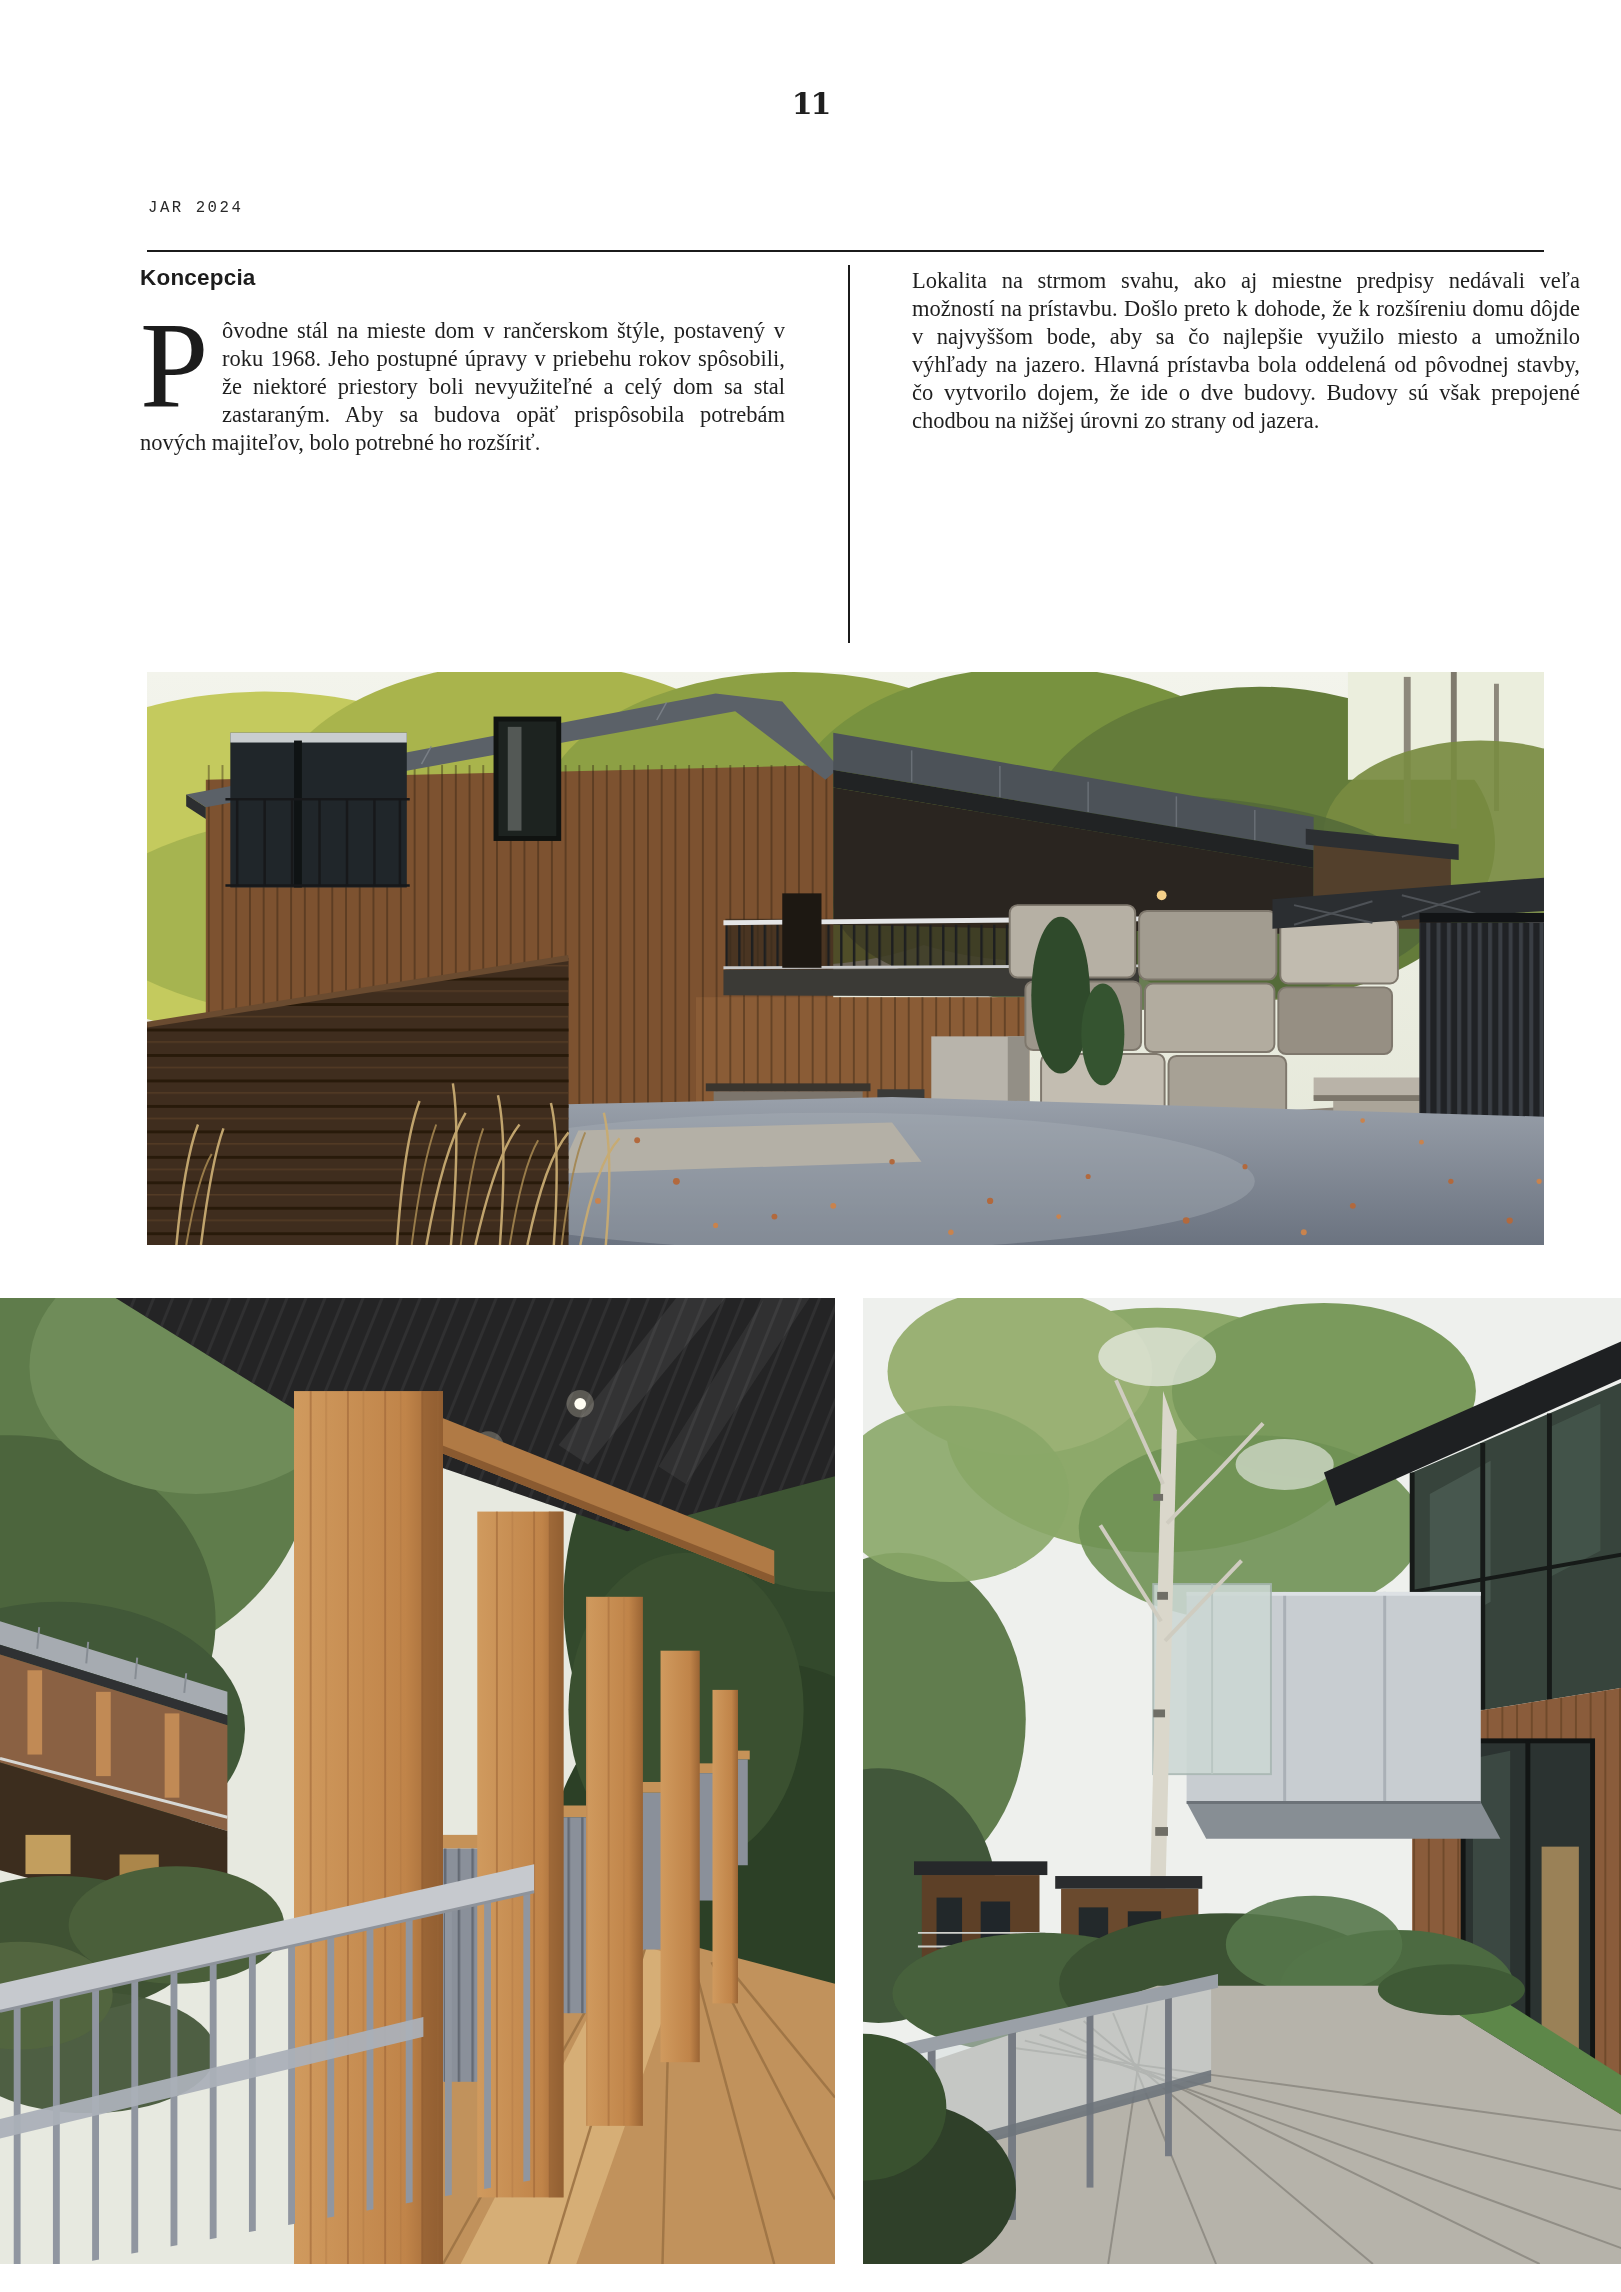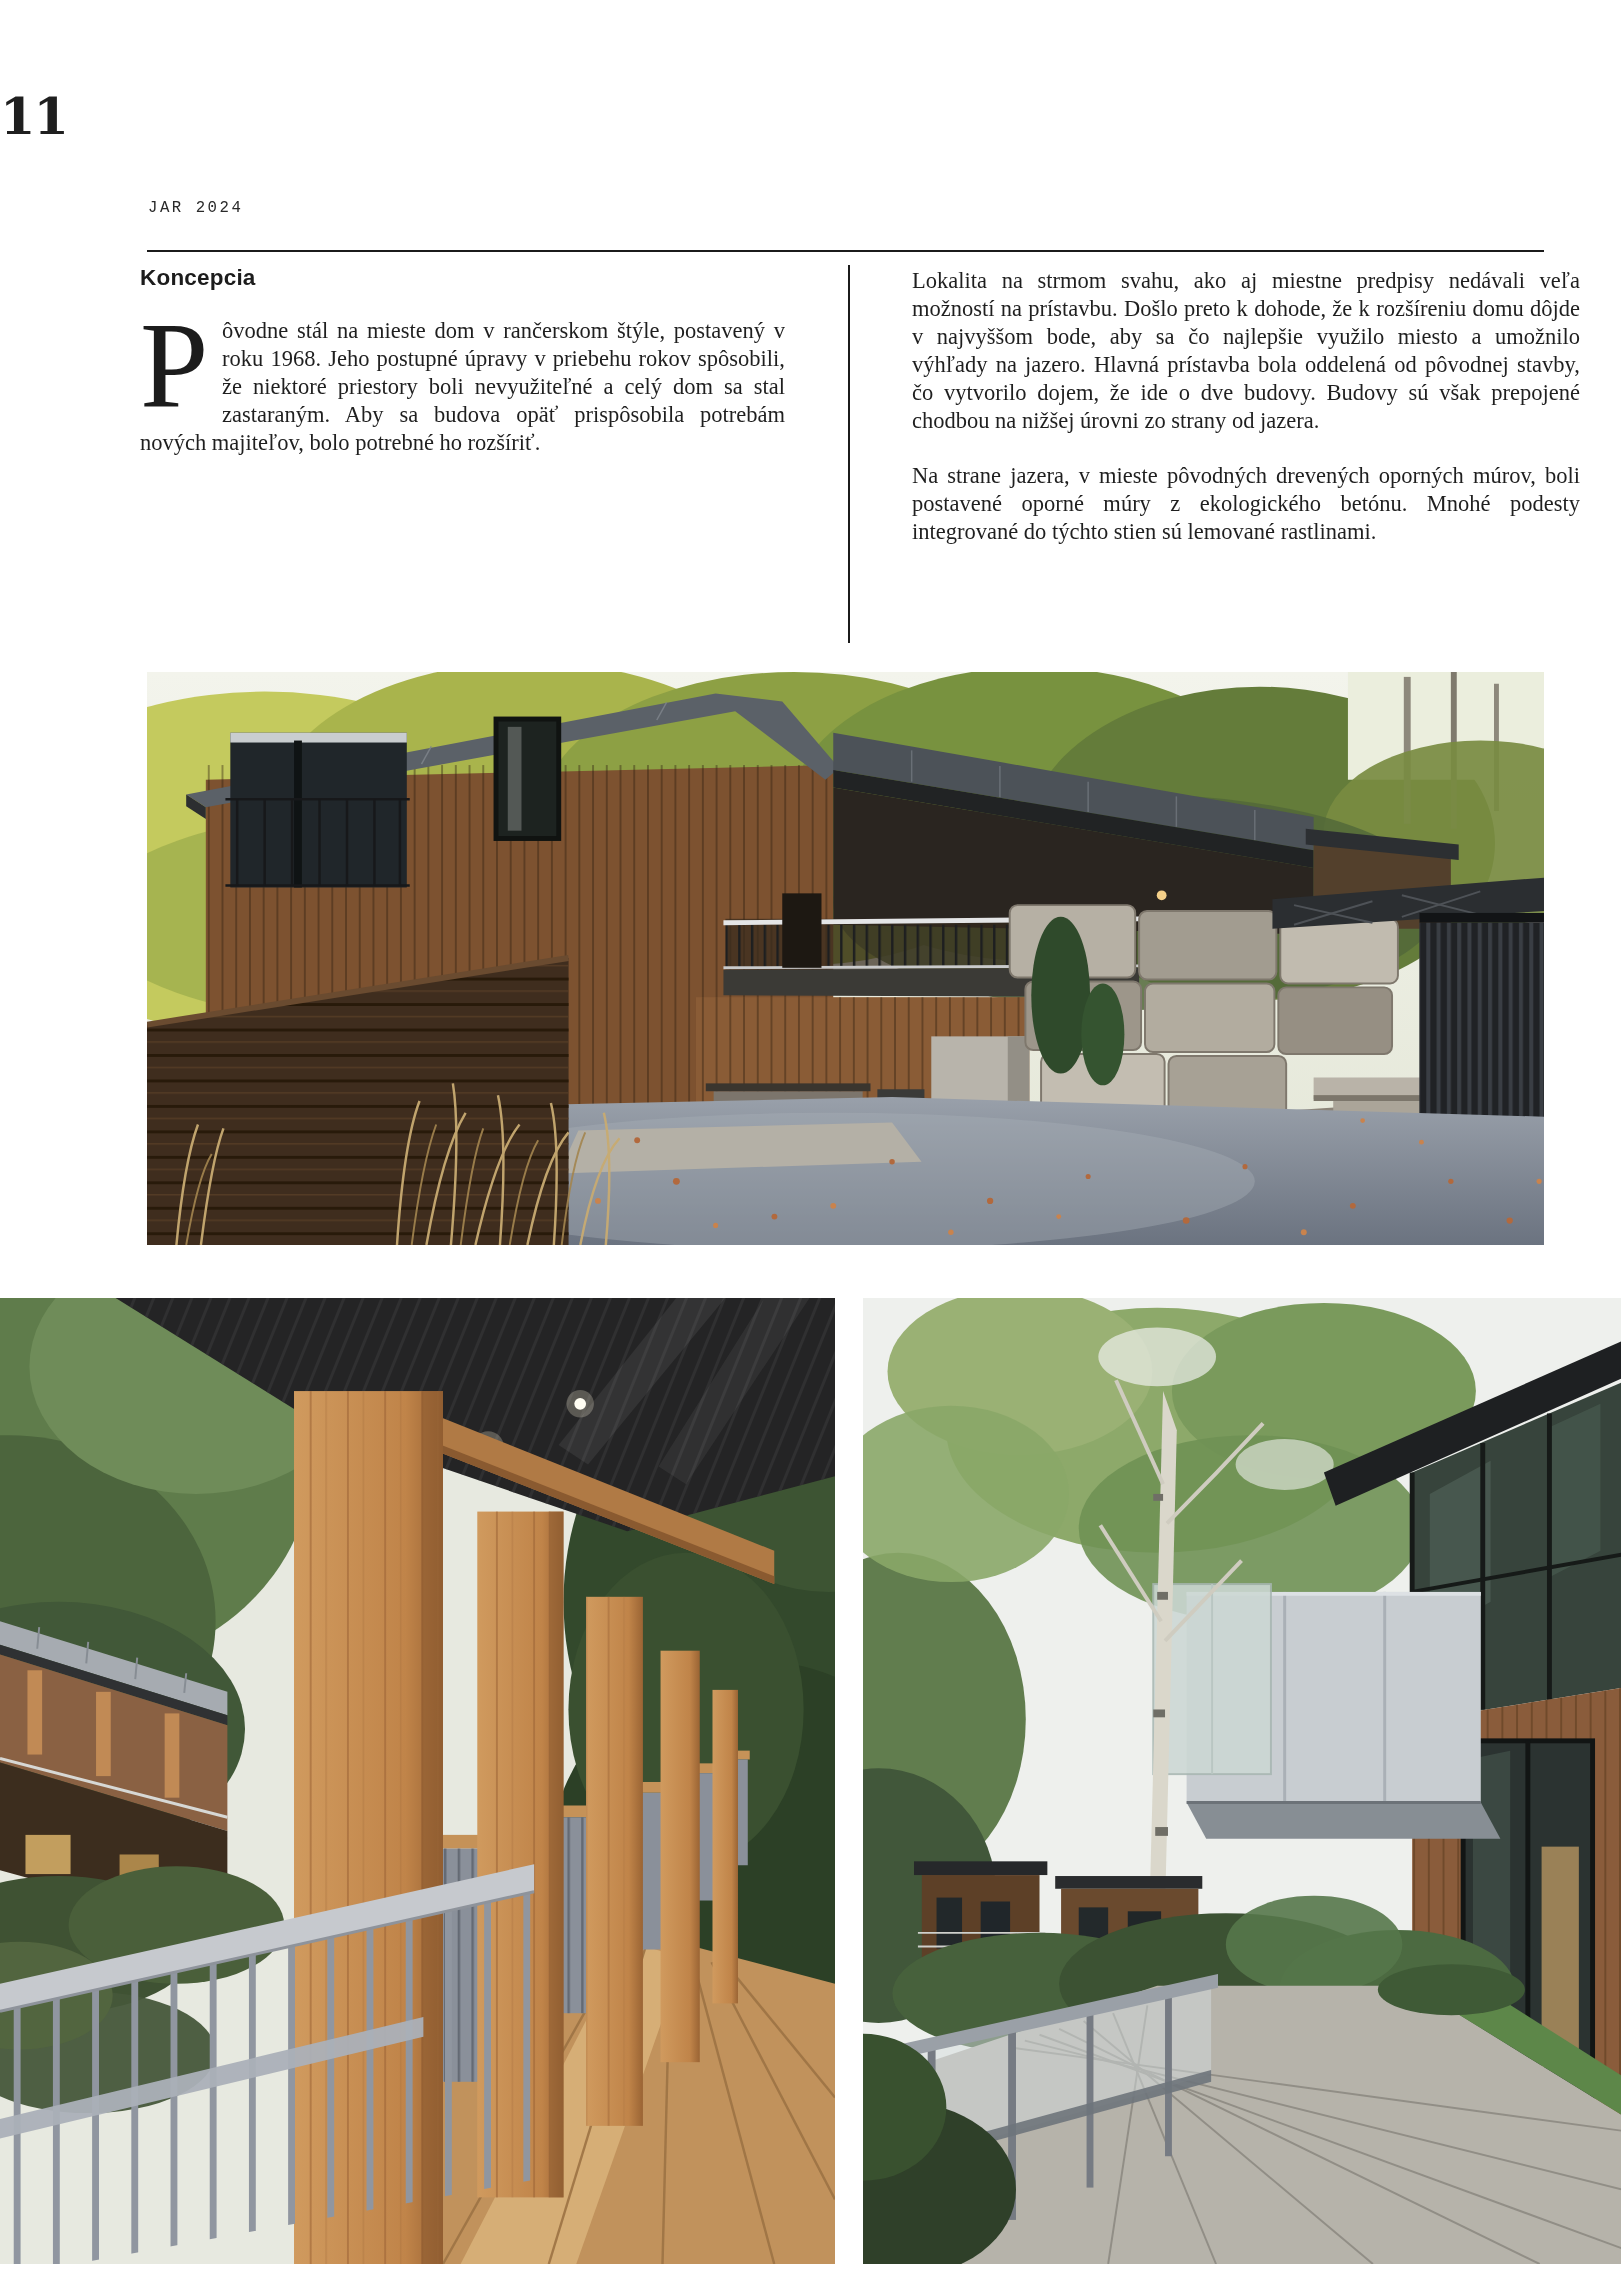--- a/index.html
+++ b/index.html
@@ -1,19 +1,19 @@
 <!DOCTYPE html>
 <html><head>
 <meta charset="utf-8">
 <style>
   html,body{margin:0;padding:0;background:#9a9a9a;}
   .page{position:relative;width:1621px;height:2293px;background:#ffffff;margin:0 auto;
         overflow:hidden;font-family:"Liberation Serif",serif;color:#1f1f1f;}
-  .pagenum{position:absolute;top:86px;left:0;width:100%;
-           font-family:"DejaVu Serif",serif;font-weight:bold;font-size:51px;letter-spacing:-2px;}
+  .pagenum{position:absolute;top:86px;left:0;width:100%;text-align:center;
+           font-family:"DejaVu Serif",serif;font-weight:bold;font-size:30px;letter-spacing:-2px;}
   .issue{position:absolute;left:148px;top:199px;font-family:Liberation Mono, monospace;
          font-size:15.7px;letter-spacing:2.5px;color:#2a2a2a;}
   .rule{position:absolute;left:147px;top:250px;width:1397px;height:2px;background:#1b1b1b;}
   .col-divider{position:absolute;left:848px;top:265px;width:2px;height:378px;background:#1b1b1b;}
   .col-left{position:absolute;left:140px;top:265px;width:645px;}
   .col-right{position:absolute;left:912px;top:267px;width:668px;}
   .kicker{margin:0 0 25.5px 0;font-family:"Liberation Sans",sans-serif;font-size:22.5px;
           font-weight:bold;color:#1c1c1c;letter-spacing:0.2px;}
   p.body{margin:0;font-size:22.5px;line-height:28px;text-align:justify;}
   p.spaced{margin-top:26.5px;}
@@ -36,21 +36,20 @@
   <div class="rule"></div>
   <div class="col-divider"></div>
 
   <div class="col-left">
     <h2 class="kicker">Koncepcia</h2>
     <p class="body"><span class="dropcap">P</span><span>ôvodne stál na mieste dom v rančerskom štýle, postavený v roku 1968. Jeho postupné úpravy v priebehu rokov spôsobili, že niektoré priestory boli nevyužiteľné a celý dom sa stal zastaraným. Aby sa budova opäť prispôsobila potrebám nových majiteľov, bolo potrebné ho rozšíriť.</span></p>
   </div>
 
   <div class="col-right">
     <p class="body">Lokalita na strmom svahu, ako aj miestne predpisy nedávali veľa možností na prístavbu. Došlo preto k dohode, že k rozšíreniu domu dôjde v najvyššom bode, aby sa čo najlepšie využilo miesto a umožnilo výhľady na jazero. Hlavná prístavba bola oddelená od pôvodnej stavby, čo vytvorilo dojem, že ide o dve budovy. Budovy sú však prepojené chodbou na nižšej úrovni zo strany od jazera.</p>
-    <p class="body spaced">Na strane jazera, v mieste pôvodných drevených oporných múrov, boli postavené oporné múry z ekologického betónu. Mnohé podesty integrované do týchto stien sú lemované rastlinami.</p>
   </div>
 
   <div class="photo" id="photo1" role="img" aria-label="Exterior of dark wood house with garage, stone retaining walls and gravel driveway">
   <svg viewBox="0 0 1425 585" preserveAspectRatio="none">
     <defs>
       <linearGradient id="p1sky" x1="0" y1="0" x2="0" y2="1">
         <stop offset="0" stop-color="#f3f4ec"></stop>
             <stop offset="1" stop-color="#e3e6d6"></stop>
       </linearGradient>
       <linearGradient id="p1drive" x1="0" y1="0" x2="0" y2="1">

